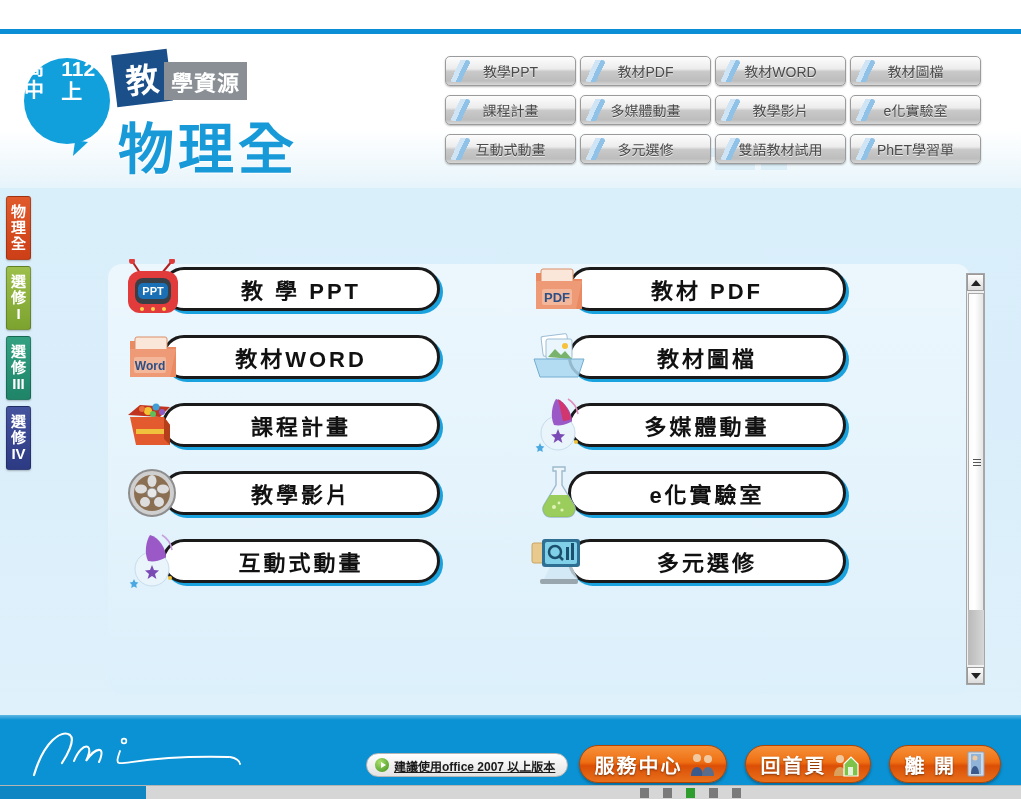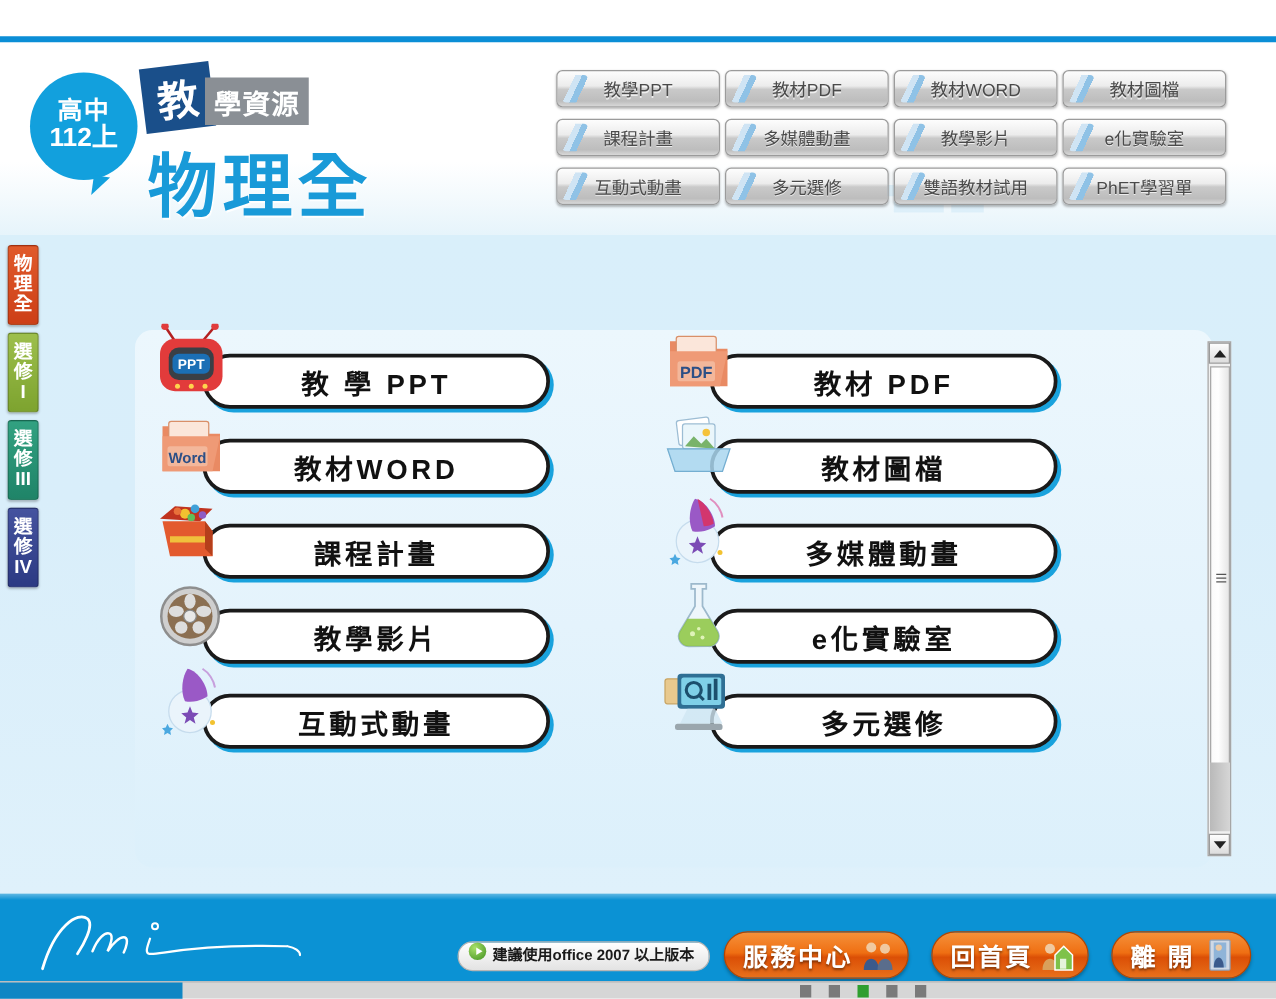--- a/index.html
+++ b/index.html
@@ -54,21 +54,21 @@
   .hdr-deco i:nth-child(2){ left: 32px;top: 0;  width: 34px; }
   .hdr-deco i:nth-child(3){ left: 72px;top: 0;  width: 20px; }
   .hdr-deco i:nth-child(4){ left: 14px;top: 13px;width: 40px; }
   .hdr-deco i:nth-child(5){ left: 60px;top: 13px;width: 26px; }
 
   
   .logo { position: absolute; left: 18px; top: 12px; width: 300px; height: 140px; }
   .bubble {
     position: absolute; left: 6px; top: 12px; width: 86px; height: 86px;
     border-radius: 50%; background: #12a0dd; color: #fff;
-    display: flex; flex-direction: column; align-items: center;
+    display: flex; flex-direction: row; align-items: flex-start;
     justify-content: center; line-height: 1.08;
   }
   .bubble:after {
     content: ""; position: absolute; left: 50px; bottom: -13px;
     border-left: 13px solid #12a0dd; border-bottom: 16px solid transparent;
     transform: rotate(8deg);
   }
   .bubble .b1 { font-size: 20px; font-weight: 700; letter-spacing: 1px; }
   .bubble .b2 { font-size: 21px; font-weight: 700; letter-spacing: 0px; }
   .tag-jiao {
@@ -154,21 +154,21 @@
   }
   .main-btn {
     position: relative; height: 50px; margin-top: 7px; cursor: pointer;
     display: flex; align-items: center;
   }
   .mb-pill {
     position: absolute; left: 42px; top: 2px; width: 278px; height: 44px;
     background: #ffffff; border: 3px solid #1a1a1a; border-radius: 24px;
     box-shadow: 3px 3px 0 #19a2dd;
     display: flex; align-items: center; justify-content: center;
-    font-size: 22px; font-weight: 700; color: #111; letter-spacing: 3px; margin-top: 16px;
+    font-size: 22px; font-weight: 700; color: #111; letter-spacing: 3px;
   }
   .mb-ico {
     position: absolute; left: 2px; top: -6px; width: 62px; height: 58px;
     z-index: 3;
   }
 
   
   .scrollbar {
     position: absolute; right: 36px; top: 85px; width: 19px; height: 412px;
     background: #f0f0f0; border: 1px solid #a6a6a6;
@@ -204,22 +204,22 @@
     content: ""; position: absolute; left: 0; top: 0; width: 1021px; height: 5px;
     background: linear-gradient(180deg, rgba(255,255,255,.35), rgba(255,255,255,0));
   }
   .nani {
     position: absolute; left: 14px; top: 6px; width: 300px; height: 58px;
   }
   .office-note {
     position: absolute; left: 366px; top: 753px; height: 24px;
     padding: 0 12px 0 8px; border-radius: 12px;
     background: linear-gradient(180deg,#ffffff,#e3e3e3);
-    border: 1px solid #b5b5b5; display: flex; align-items: flex-start;
-    gap: 5px; font-size: 12px; font-weight: 700; color: #1a1a1a;
+    border: 1px solid #b5b5b5; display: flex; align-items: center;
+    gap: 5px; font-size: 12px; font-weight: 700; color: #1a1a1a; text-decoration: underline;
   }
   .play-ico {
     width: 14px; height: 14px; border-radius: 50%;
     background: radial-gradient(circle at 35% 30%, #a8e06a, #3f8f1e);
     display: flex; align-items: center; justify-content: center;
   }
   .play-ico:after {
     content:""; width:0;height:0;border-left:5px solid #fff;
     border-top:3px solid transparent;border-bottom:3px solid transparent;
     margin-left: 2px;

